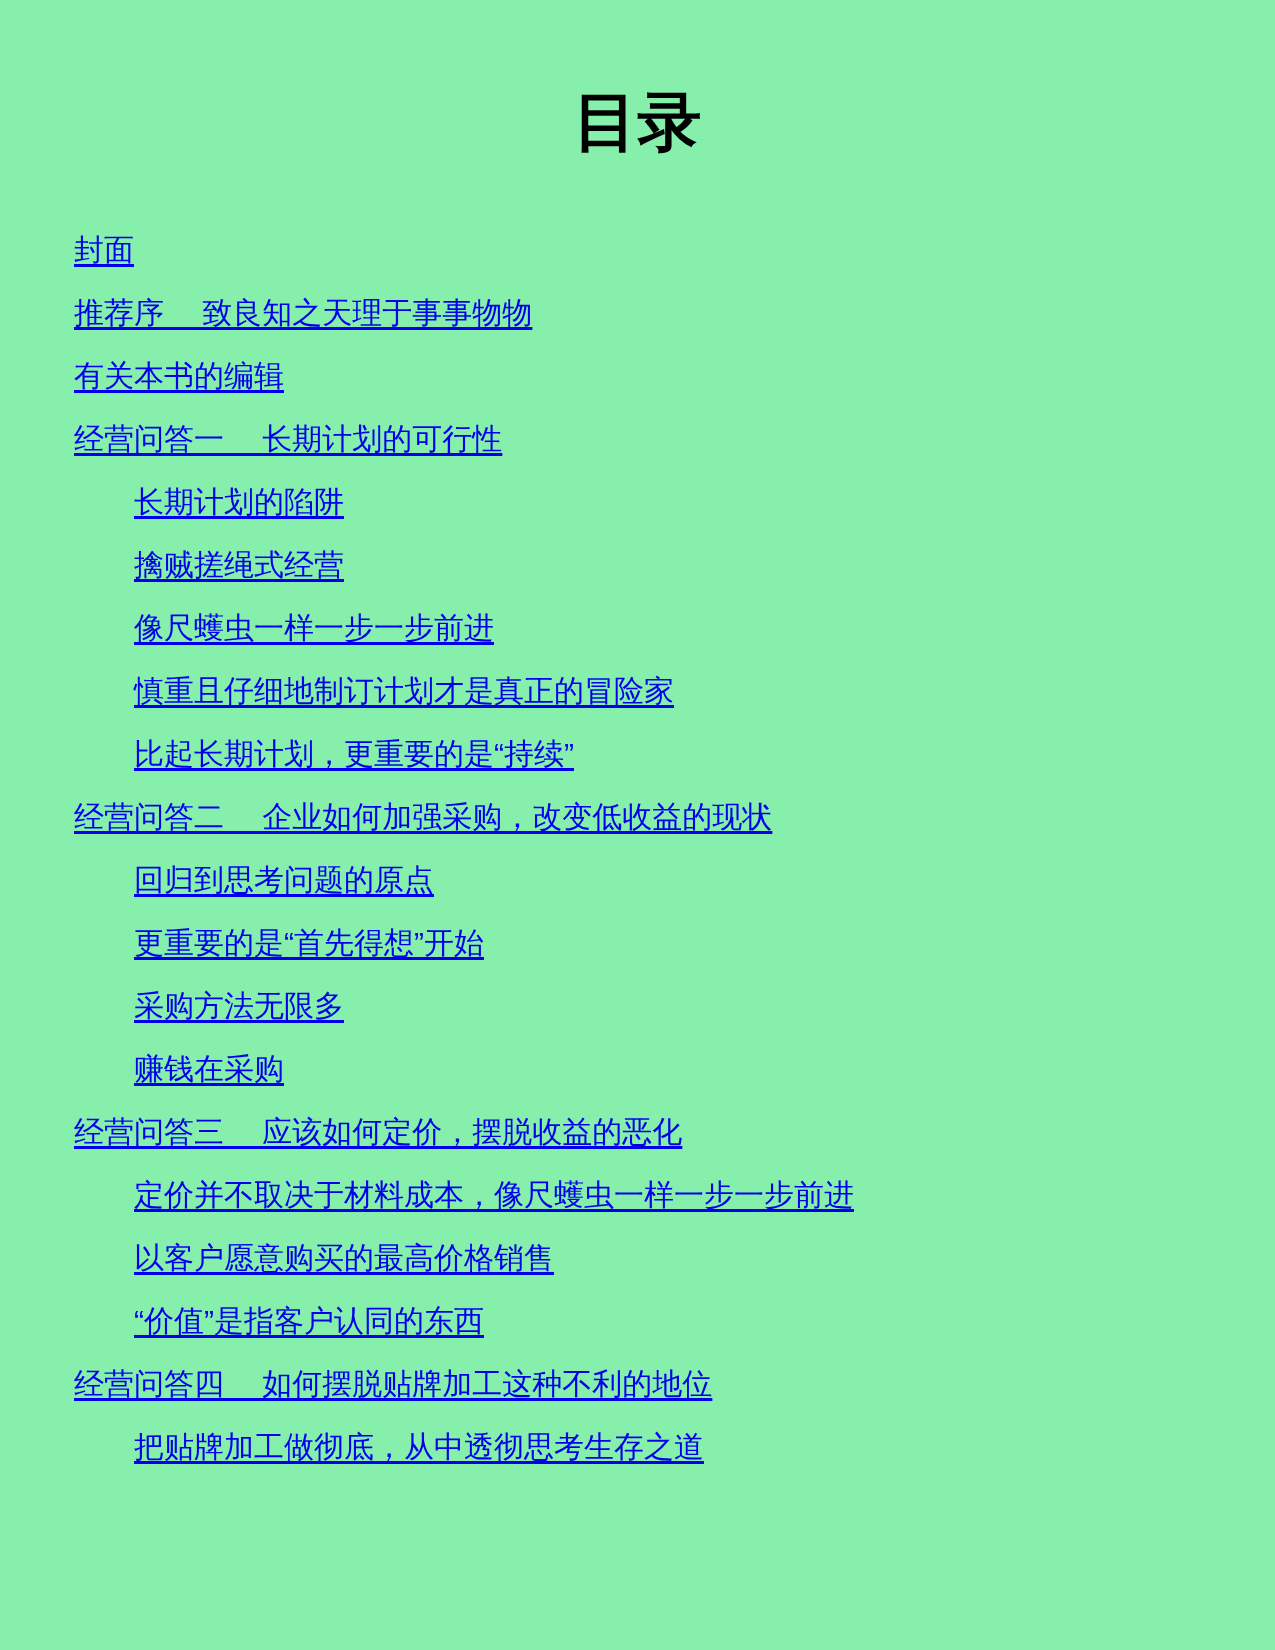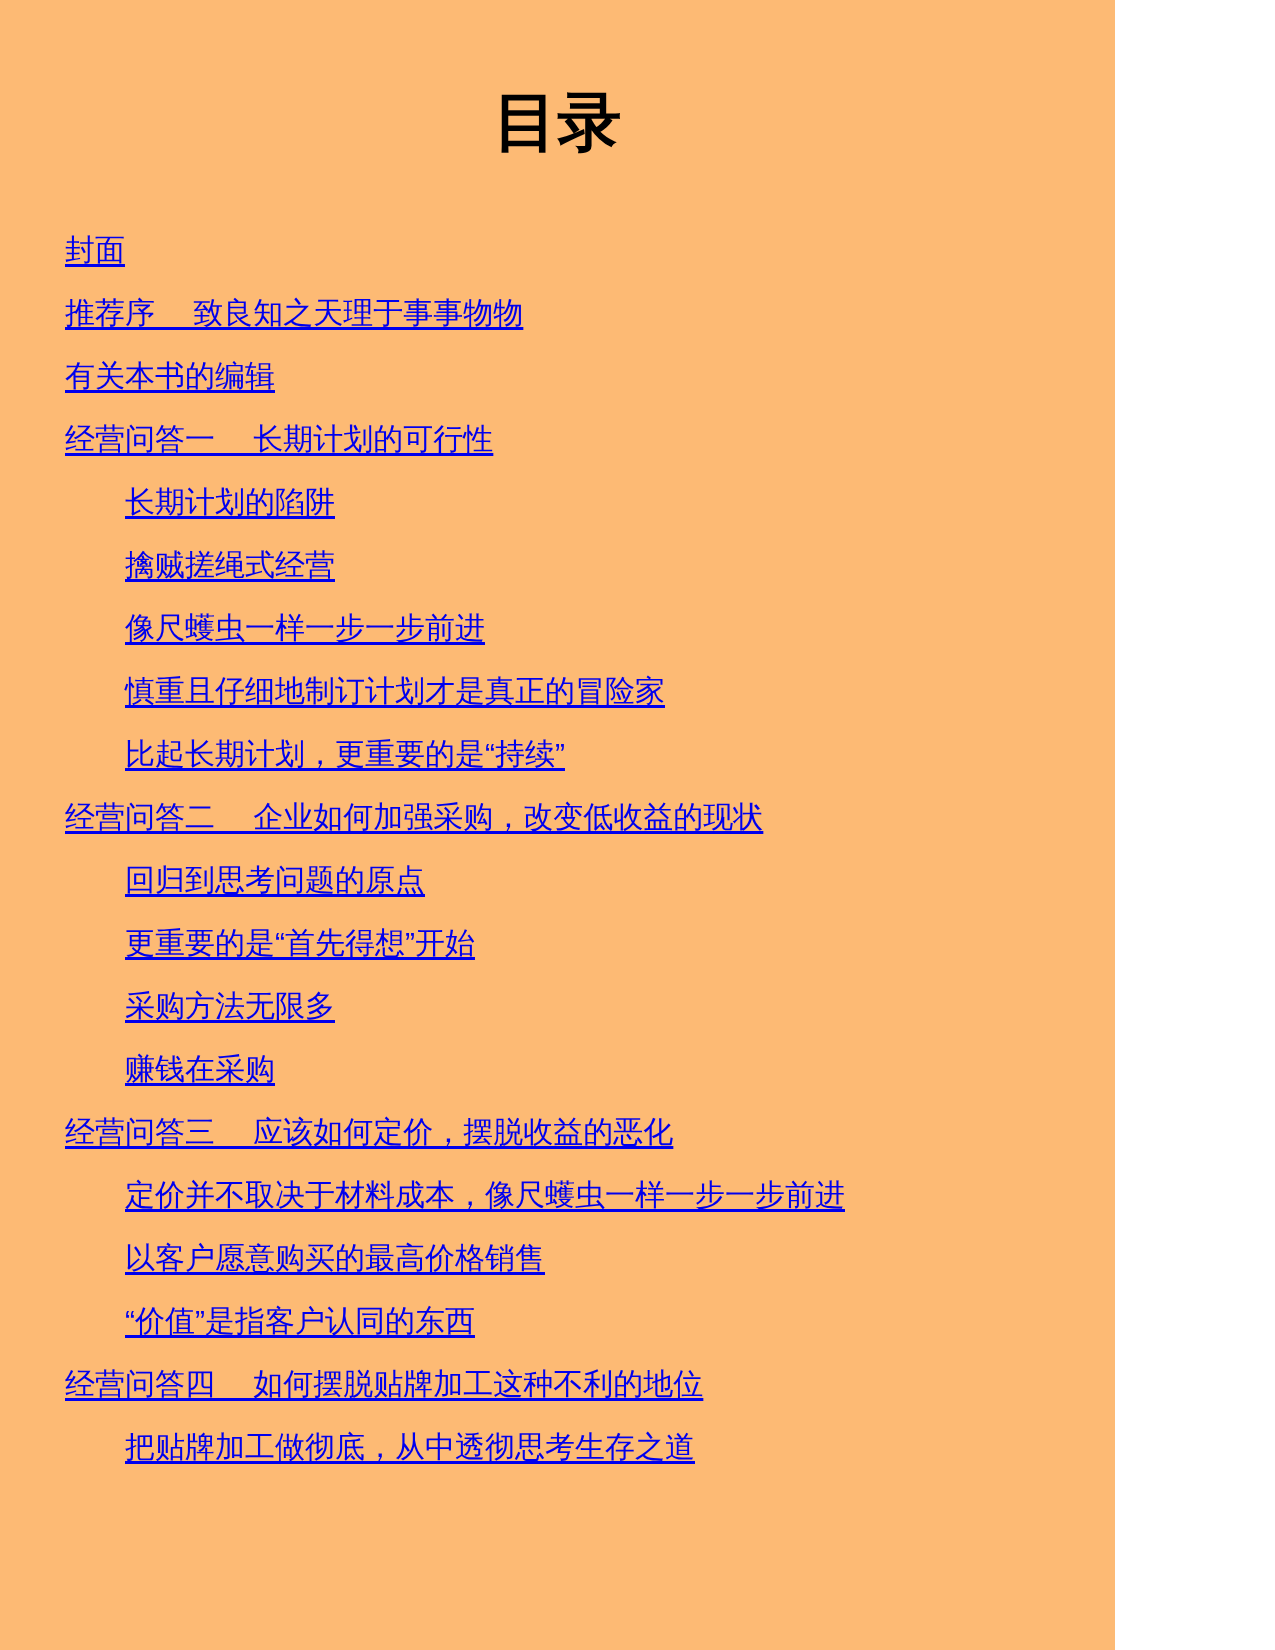--- a/index.html
+++ b/index.html
@@ -8,35 +8,35 @@
     background: #ffffff;
     width: 1275px;
   }
   body {
     font-family: "Liberation Sans", sans-serif;
     color: #000000;
     position: relative;
     min-height: 1650px;
   }
   .page {
-    width: 1115px;
+    width: 1275px;
     min-height: 1650px;
-    background: #fdba74;
+    background: #86efac;
     overflow: hidden;
   }
   h1.toc-title {
     font-size: 64px;
     line-height: 77px;
     font-weight: bold;
     text-align: center;
     color: #000000;
     margin: 84px 0 69px 0;
   }
   .toc-list {
-    margin: 3px;
+    margin: 12px;
     padding: 0;
   }
   .toc-item {
     font-size: 30px;
     line-height: 40px;
     margin: 23px 0 0 0;
     white-space: nowrap;
   }
   .toc-item.level-0 { margin-left: 62px; }
   .toc-item.level-1 { margin-left: 122px; }

